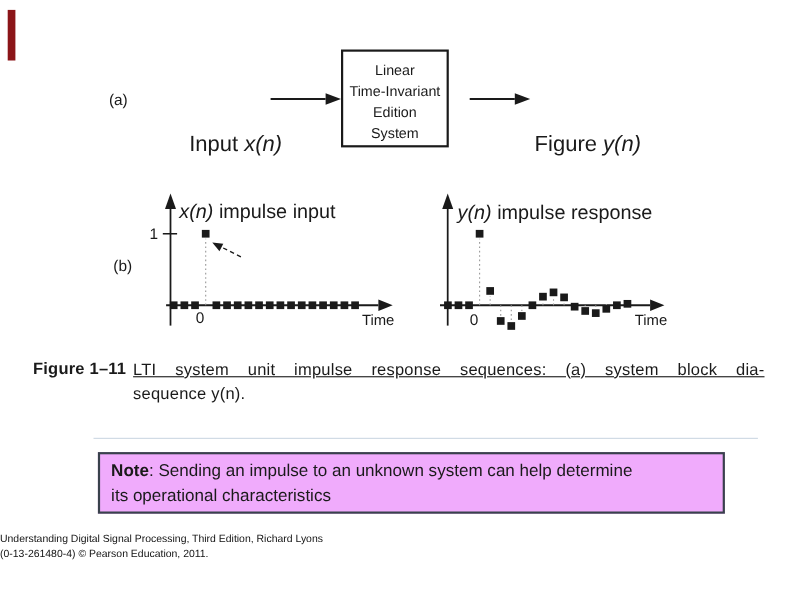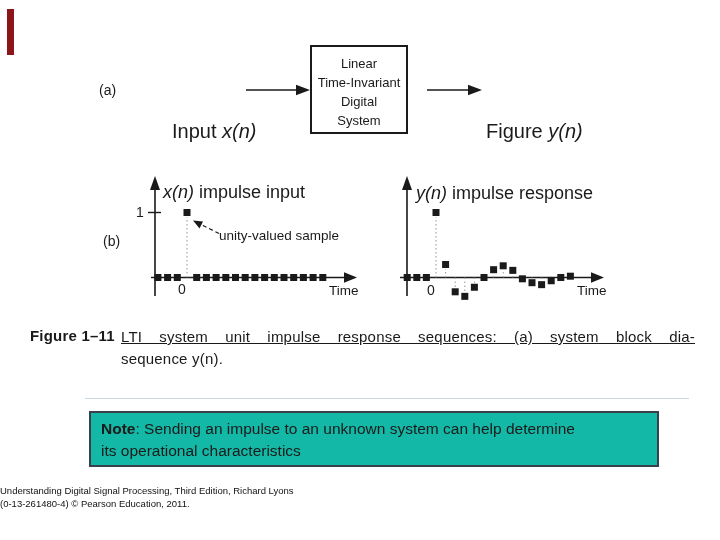--- a/index.html
+++ b/index.html
@@ -96,46 +96,45 @@
       <polygon points="310,90 296,84.7 296,95.3" fill="#1a1a1a"></polygon>
       <line x1="427" y1="90" x2="468" y2="90" stroke="#1a1a1a" stroke-width="1.6"></line>
       <polygon points="482,90 468,84.7 468,95.3" fill="#1a1a1a"></polygon>
     </svg>
 
   <div class="abs fig-label" style="left:99px;top:82px;">(a)</div>
   <div class="abs io-label" style="left:172px;top:80px;"><span>Input </span><i>x(n)</i></div>
   <div class="abs sys-box">
     <div>Linear</div>
     <div>Time-Invariant</div>
-    <div>Digital</div>
+    <div>Edition</div>
     <div>System</div>
   </div>
   <div class="abs io-label" style="left:486px;top:80px;"><span>Figure </span><i>y(n)</i></div>
 
   <div class="abs fig-label" style="left:103px;top:233px;">(b)</div>
 
   <div class="abs plot-title" style="left:163px;top:182px;"><i>x(n)</i><span> impulse input</span></div>
   <div class="abs tick" style="left:136px;top:204px;">1</div>
   <div class="abs tick" style="left:178px;top:281px;">0</div>
   <div class="abs time-label" style="left:329px;top:283px;">Time</div>
-  <div class="abs annot" style="left:219px;top:228px;">unity-valued sample</div>
 
   <div class="abs plot-title" style="left:416px;top:183px;"><i>y(n)</i><span> impulse response</span></div>
   <div class="abs tick" style="left:427px;top:282px;">0</div>
   <div class="abs time-label" style="left:577px;top:283px;">Time</div>
 
   <div class="abs cap-label">Figure 1–11</div>
   <div class="abs cap-body">
     <div class="cap-line just">LTI system unit impulse response sequences: (a) system block dia-</div>
     <div class="cap-line">sequence y(n).</div>
   </div>
 
   <div class="abs divider"></div>
 
-  <div class="abs note-box" style="background: #14b8a6; border-color: rgb(57, 66, 76);">
+  <div class="abs note-box" style="background: #f0abfc; border-color: rgb(57, 66, 76);">
     <div><b>Note</b><span>: Sending an impulse to an unknown system can help determine</span></div>
     <div>its operational characteristics</div>
   </div>
 
   <div class="abs footer">
     <div>Understanding Digital Signal Processing, Third Edition, Richard Lyons</div>
     <div>(0-13-261480-4) © Pearson Education, 2011.</div>
   </div>
 
 </div>

